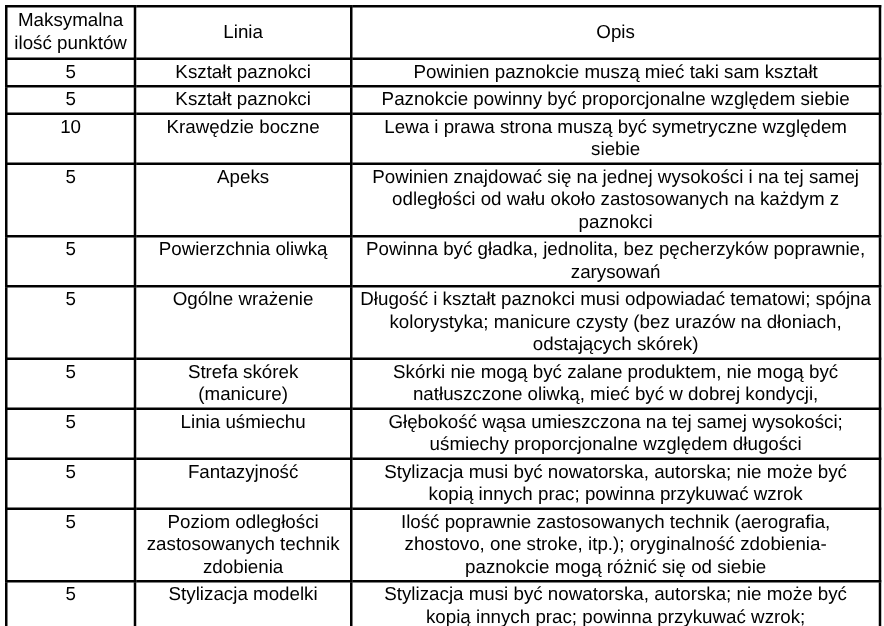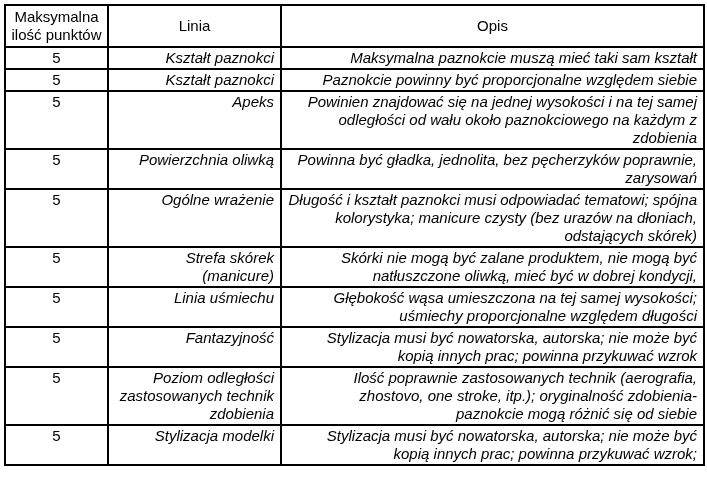--- a/index.html
+++ b/index.html
@@ -38,22 +38,21 @@
   table.score-table th {
     text-align: center;
     vertical-align: middle;
     padding: 2px 4px;
   }
   td.points-cell {
     text-align: center;
     padding: 1px 2px;
   }
   td.cecha-cell, td.opis-cell {
-    text-align: right;
-    font-style: italic;
+    text-align: center;
   }
 </style>
 </head>
 <body>
 
 <div class="page">
   <table class="score-table">
     <colgroup>
       <col class="c-points">
       <col class="c-cecha">
@@ -63,31 +62,36 @@
       <tr>
         <th>Maksymalna ilość punktów</th>
         <th>Linia</th>
         <th>Opis</th>
       </tr>
     </thead>
     <tbody>
       <tr>
         <td class="points-cell">5</td>
         <td class="cecha-cell">Kształt paznokci</td>
-        <td class="opis-cell">Maksymalna paznokcie muszą mieć taki sam kształt</td>
+        <td class="opis-cell">Powinien paznokcie muszą mieć taki sam kształt</td>
       </tr>
       <tr>
         <td class="points-cell">5</td>
         <td class="cecha-cell">Kształt paznokci</td>
         <td class="opis-cell">Paznokcie powinny być proporcjonalne względem siebie</td>
       </tr>
       <tr>
+        <td class="points-cell">10</td>
+        <td class="cecha-cell">Krawędzie boczne</td>
+        <td class="opis-cell">Lewa i prawa strona muszą być symetryczne względem siebie</td>
+      </tr>
+      <tr>
         <td class="points-cell">5</td>
         <td class="cecha-cell">Apeks</td>
-        <td class="opis-cell">Powinien znajdować się na jednej wysokości i na tej samej odległości od wału około paznokciowego na każdym z zdobienia</td>
+        <td class="opis-cell">Powinien znajdować się na jednej wysokości i na tej samej odległości od wału około zastosowanych na każdym z paznokci</td>
       </tr>
       <tr>
         <td class="points-cell">5</td>
         <td class="cecha-cell">Powierzchnia oliwką</td>
         <td class="opis-cell">Powinna być gładka, jednolita, bez pęcherzyków poprawnie, zarysowań</td>
       </tr>
       <tr>
         <td class="points-cell">5</td>
         <td class="cecha-cell">Ogólne wrażenie</td>
         <td class="opis-cell">Długość i kształt paznokci musi odpowiadać tematowi; spójna kolorystyka; manicure czysty (bez urazów na dłoniach, odstających skórek)</td>

